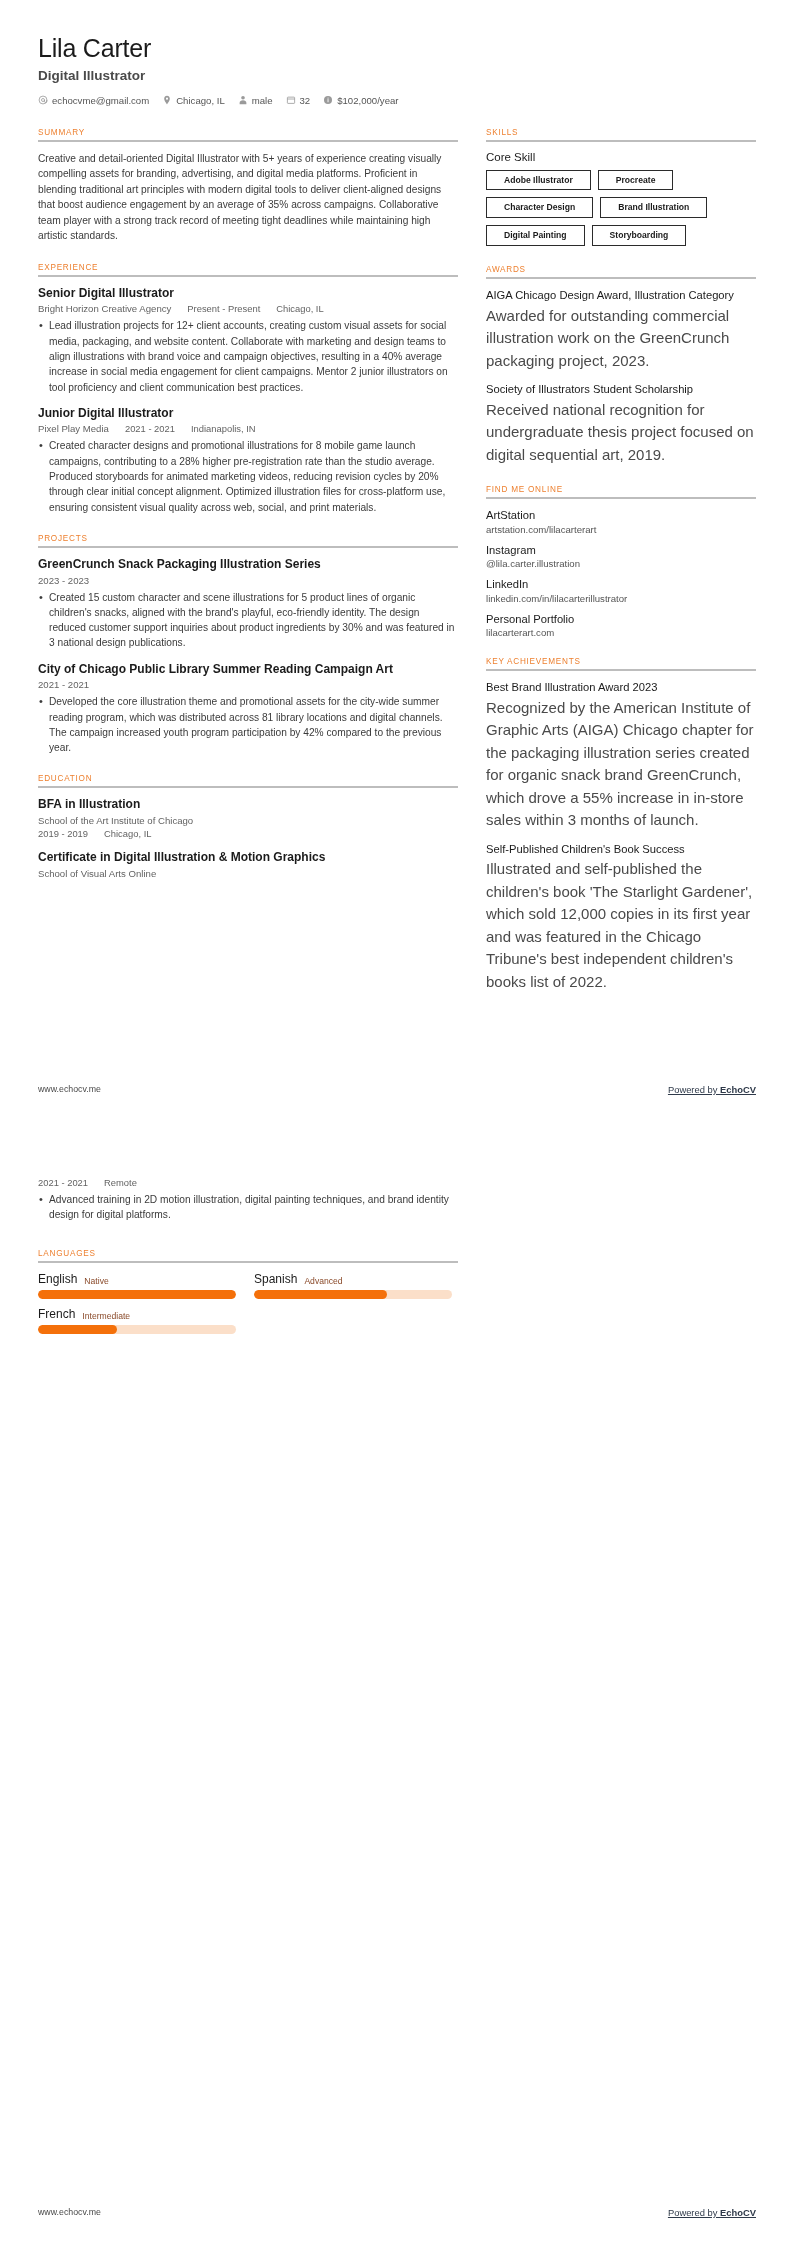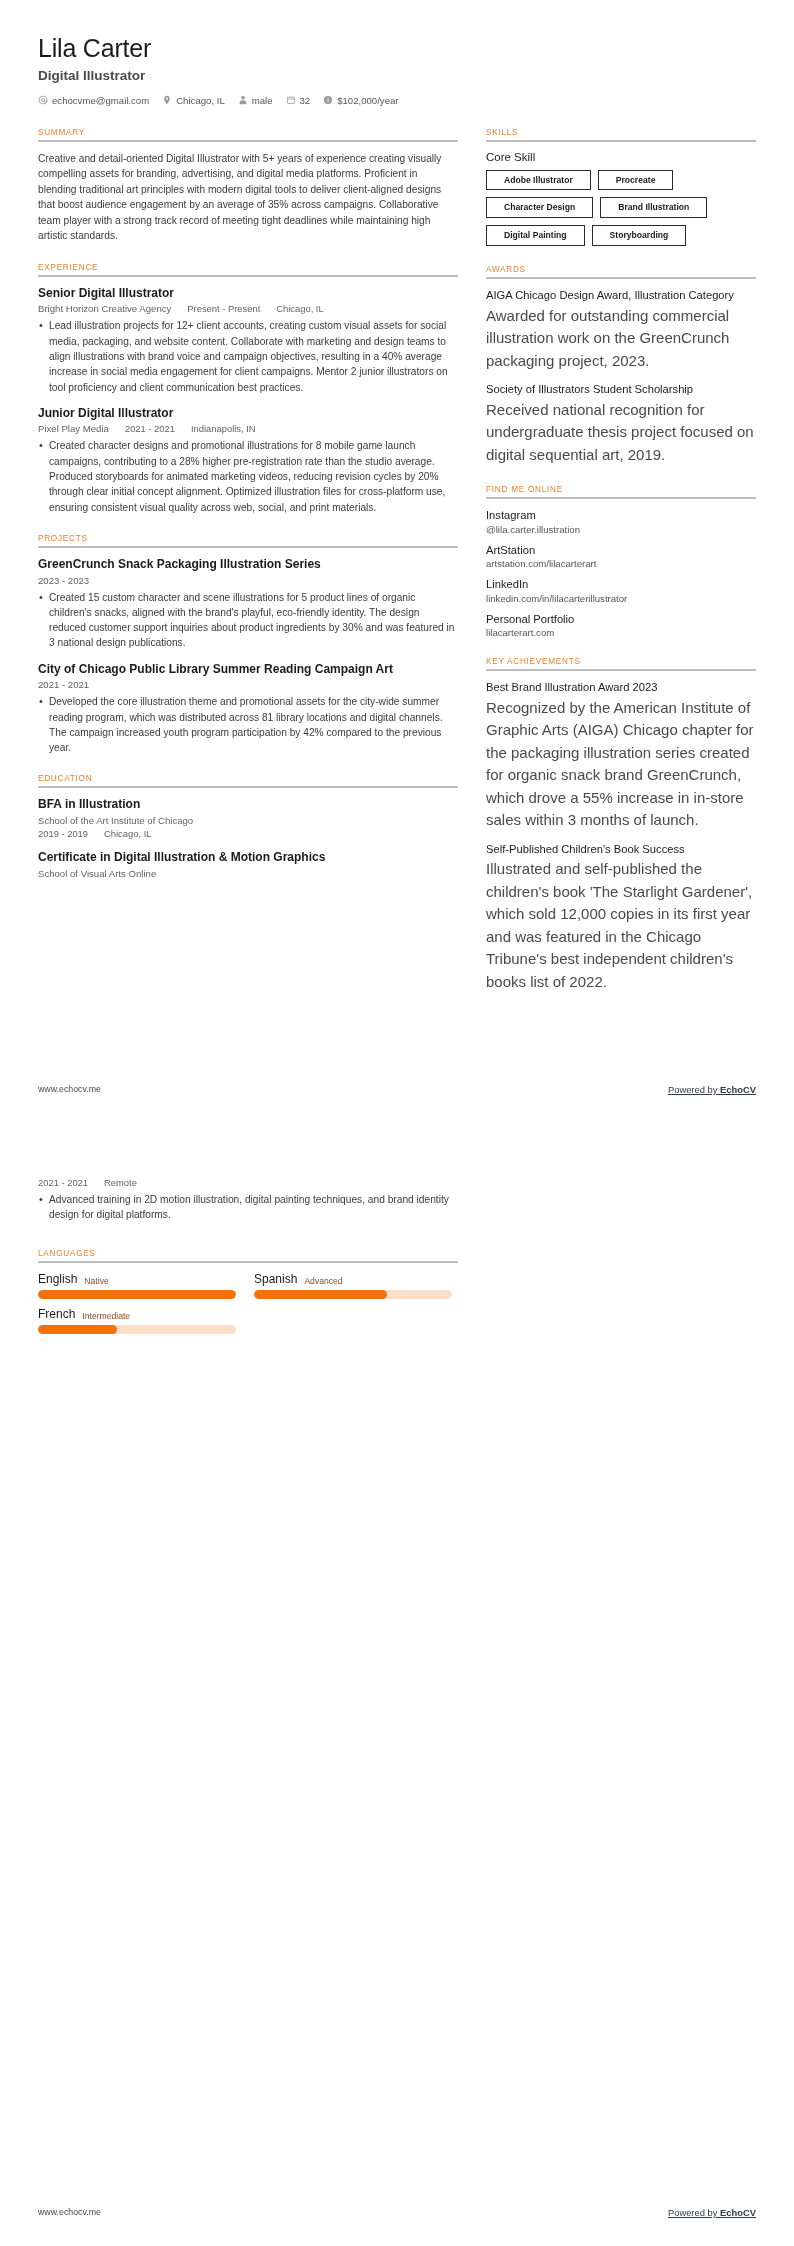--- a/index.html
+++ b/index.html
@@ -389,26 +389,26 @@
           <div class="block-title">Society of Illustrators Student Scholarship</div>
           <div class="block-desc">Received national recognition for undergraduate thesis project focused on digital sequential art, 2019.</div>
         </div>
       </div>
 
       <div class="section">
         <div class="sec-title">FIND ME ONLINE</div>
         <div class="sec-rule"></div>
 
         <div class="link-item">
+          <div class="link-label">ArtStation</div>
+          <div class="link-value">artstation.com/lilacarterart</div>
+        </div>
+        <div class="link-item">
           <div class="link-label">Instagram</div>
           <div class="link-value">@lila.carter.illustration</div>
-        </div>
-        <div class="link-item">
-          <div class="link-label">ArtStation</div>
-          <div class="link-value">artstation.com/lilacarterart</div>
         </div>
         <div class="link-item">
           <div class="link-label">LinkedIn</div>
           <div class="link-value">linkedin.com/in/lilacarterillustrator</div>
         </div>
         <div class="link-item">
           <div class="link-label">Personal Portfolio</div>
           <div class="link-value">lilacarterart.com</div>
         </div>
       </div>

